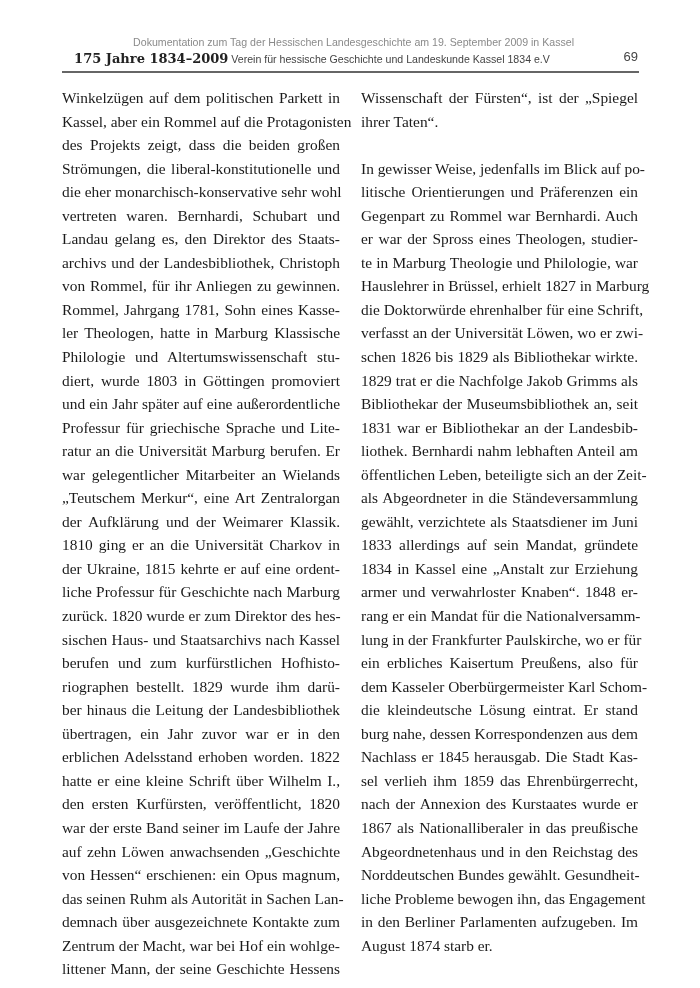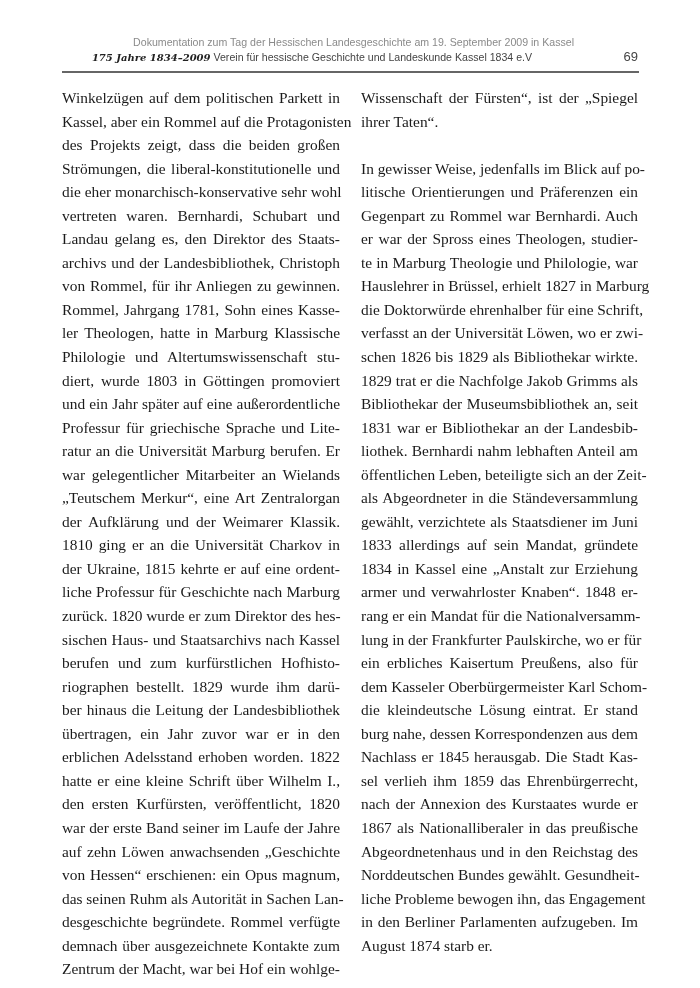--- a/index.html
+++ b/index.html
@@ -9,21 +9,21 @@
     font-family: "Liberation Sans", sans-serif;
     font-size: 10.6px; color: #8a8a8a; text-align: right;
     position: absolute; left: 12px; width: 500px; top: 0; white-space: nowrap;
   }
   .header-line2 {
     font-family: "Liberation Sans", sans-serif;
     font-size: 10.6px; color: #444; position: absolute; left: 0; width: 500px;
     top: 15px; text-align: center; white-space: nowrap;
   }
   .header-line2 .blackletter {
-    font-family: "DejaVu Serif", serif; font-weight: bold; font-size: 10px; color: #222; font-style: italic;
+    font-family: "DejaVu Serif", serif; font-weight: bold; font-size: 13px; color: #222;
   }
   .page-number {
     position: absolute; right: 0; top: 13px;
     font-family: Liberation Sans, sans-serif; font-size: 13px; color: #444;
   }
   .rule {
     position: absolute; left: 62px; top: 71px; width: 577px; height: 2px; background: #666;
   }
   .col {
     position: absolute; top: 86px;
@@ -79,21 +79,20 @@
       <div class="line">riographen bestellt. 1829 wurde ihm darü-</div>
       <div class="line">ber hinaus die Leitung der Landesbibliothek</div>
       <div class="line">übertragen, ein Jahr zuvor war er in den</div>
       <div class="line">erblichen Adelsstand erhoben worden. 1822</div>
       <div class="line">hatte er eine kleine Schrift über Wilhelm I.,</div>
       <div class="line">den ersten Kurfürsten, veröffentlicht, 1820</div>
       <div class="line">war der erste Band seiner im Laufe der Jahre</div>
       <div class="line">auf zehn Löwen anwachsenden „Geschichte</div>
       <div class="line">von Hessen“ erschienen: ein Opus magnum,</div>
       <div class="line">das seinen Ruhm als Autorität in Sachen Lan-</div>
-      <div class="line">desgeschichte begründete. Rommel verfügte</div>
       <div class="line">demnach über ausgezeichnete Kontakte zum</div>
       <div class="line">Zentrum der Macht, war bei Hof ein wohlge-</div>
       <div class="line">littener Mann, der seine Geschichte Hessens</div>
     </div>
   </div>
 <div class="col col-right" id="col-right">
     <div>
       <div class="line">Wissenschaft der Fürsten“, ist der „Spiegel</div>
       <div class="line last">ihrer Taten“.</div>
     </div>

